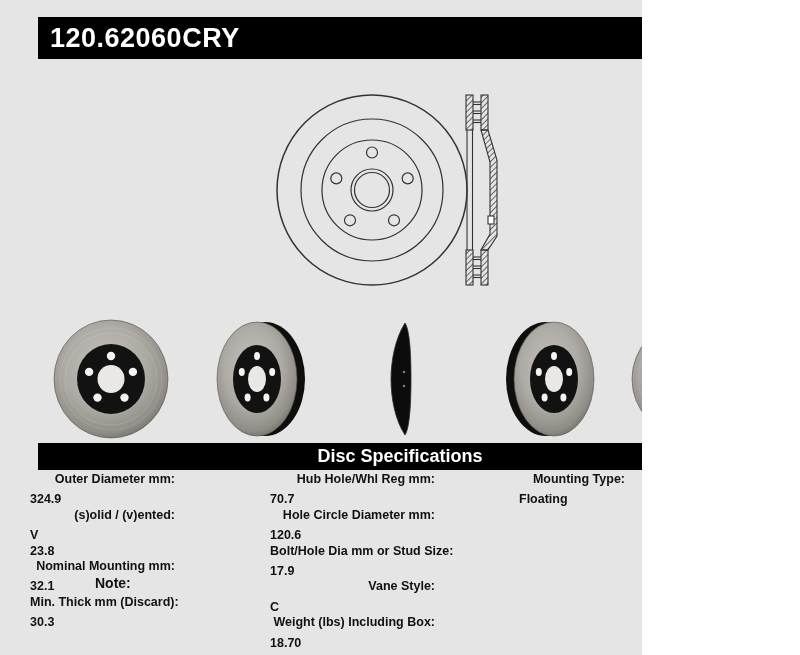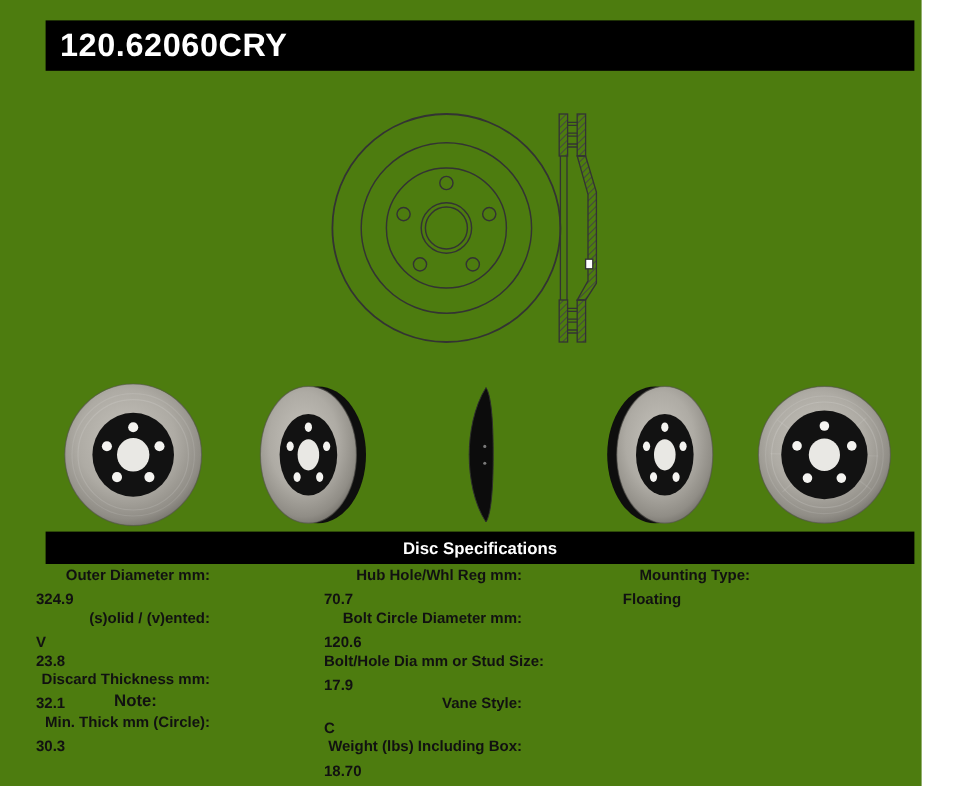--- a/index.html
+++ b/index.html
@@ -1,23 +1,23 @@
 <!DOCTYPE html>
 <html><head>
 <meta charset="utf-8">
 <style>
   html,body{margin:0;padding:0;background:#ffffff;}
-  #page{position:relative;width:768px;height:655px;background:#4d7c0f;overflow:hidden;
+  #page{position:relative;width:642px;height:655px;background:#e5e5e5;overflow:hidden;
         font-family:"Liberation Sans", sans-serif;color:#111;}
   .bar{position:absolute;left:38px;width:724px;background:#000;color:#fff;
        display:flex;align-items:center;box-sizing:border-box;}
   #top-bar{top:17px;height:42px;justify-content:space-between;padding:0 12px;}
   #top-bar .bar-text{font-size:27px;font-weight:bold;letter-spacing:0.5px;white-space:nowrap;}
   #spec-bar{top:443px;height:27px;justify-content:center;}
-  #spec-bar .bar-text{font-size:14px;font-weight:bold;}
+  #spec-bar .bar-text{font-size:18px;font-weight:bold;}
   #drawing-svg{position:absolute;left:0;top:80px;}
   .photo{position:absolute;}
   .spec-col{position:absolute;top:472px;}
   .spec-row{display:flex;gap:5px;line-height:15.4px;font-size:12.5px;font-weight:bold;white-space:nowrap;flex-direction:column;}
   .spec-row .lbl{display:inline-block;text-align:right;}
   #col-left{left:30px;}  #col-left .lbl{width:145px;}
   #col-mid{left:270px;}  #col-mid .lbl{width:165px;}
   #col-right{left:519px;}#col-right .lbl{width:106px;}
   #note-row{position:absolute;left:95px;top:575px;font-size:14px;font-weight:bold;text-align:center;}
 </style>
@@ -157,36 +157,36 @@
       <span class="val">324.9</span>
     </div>
     <div class="spec-row">
       <span class="lbl">(s)olid / (v)ented:</span>
       <span class="val">V</span>
     </div>
     <div class="spec-row">
       <span class="val">23.8</span>
     </div>
     <div class="spec-row">
-      <span class="lbl">Discard Thickness mm:</span>
+      <span class="lbl">Nominal Mounting mm:</span>
       <span class="val">32.1</span>
     </div>
     <div class="spec-row">
-      <span class="lbl">Min. Thick mm (Circle):</span>
+      <span class="lbl">Min. Thick mm (Discard):</span>
       <span class="val">30.3</span>
     </div>
   </div>
 
   <div class="spec-col" id="col-mid">
     <div class="spec-row">
       <span class="lbl">Hub Hole/Whl Reg mm:</span>
       <span class="val">70.7</span>
     </div>
     <div class="spec-row">
-      <span class="lbl">Bolt Circle Diameter mm:</span>
+      <span class="lbl">Hole Circle Diameter mm:</span>
       <span class="val">120.6</span>
     </div>
     <div class="spec-row">
       <span class="lbl">Bolt/Hole Dia mm or Stud Size:</span>
       <span class="val">17.9</span>
     </div>
     <div class="spec-row">
       <span class="lbl">Vane Style:</span>
       <span class="val">C</span>
     </div>

